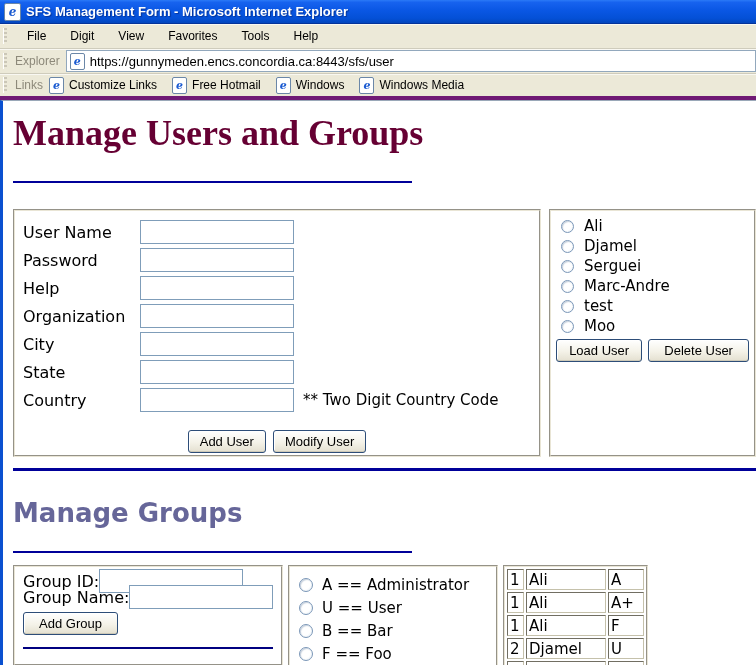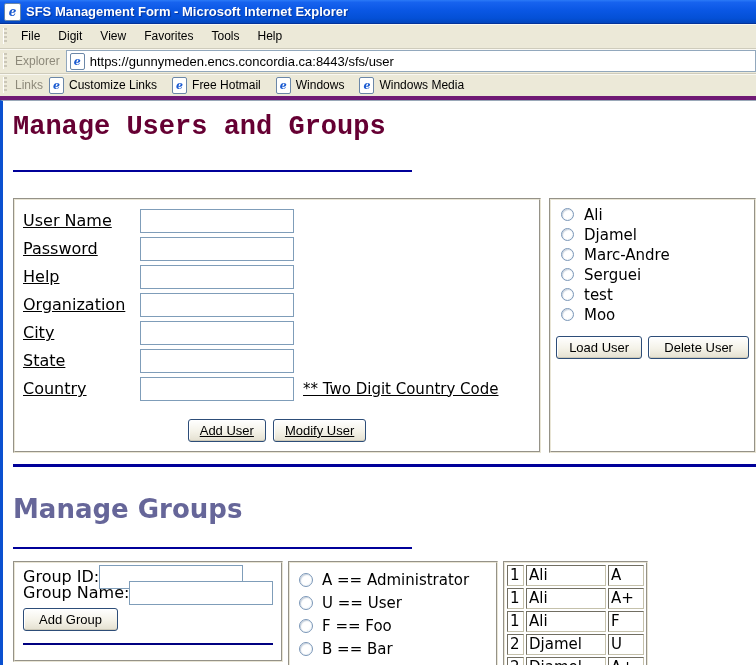--- a/index.html
+++ b/index.html
@@ -24,21 +24,21 @@
     font-family:"DejaVu Serif",serif;font-style:italic;font-weight:bold;
     color:#1a5ad1;font-size:12px;line-height:1;flex:0 0 auto;
   }
   .ie-icon.small{width:13px;height:15px;font-size:11px;}
 
   
   .toolbar{
     display:flex;align-items:center;background:#ece9d8;
     border-bottom:1px solid #cfccbc;box-shadow:inset 0 1px 0 #f9f8f2;
   }
-  .menubar{height:24px;}
+  .menubar{height:24px;gap:6px;}
   .addressbar{height:24px;}
   .linksbar{height:22px;border-bottom:4px solid #701a75;}
   .grip{
     width:3px;height:16px;margin:0 5px 0 3px;flex:0 0 auto;
     background:repeating-linear-gradient(180deg,#cbc7b8 0 2px,#ece9d8 2px 4px);
     border-left:1px solid #fff;
   }
   .menu-item{font-size:12px;color:#000;padding:3px 9px;white-space:nowrap;}
   .bar-label{font-size:12px;color:#8d897a;margin:0 6px 0 3px;white-space:nowrap;}
   .address-input{
@@ -48,35 +48,35 @@
   .address-url{font-size:13px;color:#000;white-space:nowrap;}
   .link-item{display:flex;align-items:center;gap:5px;margin-right:15px;white-space:nowrap;}
   .link-label{font-size:12px;color:#000;}
 
   
   .content{
     height:570px;background:#fff;border-left:3px solid #0a50d0;
     border-top:1px solid #9aa8b8;padding:0 0 0 10px;overflow:hidden;
     font-family:"DejaVu Sans",sans-serif;
   }
-  h1.page-h1{margin:10px 0 0 0;font-size:27px;line-height:1.25;color:#660033;
-    font-family:Liberation Mono, monospace;}
+  h1.page-h1{margin:10px 0 0 0;font-size:36px;line-height:1.25;color:#660033;
+    font-family:Liberation Serif, serif;}
   h2.page-h2{margin:27px 0 0 0;font-size:26px;line-height:1.2;color:#666699;
     font-family:"DejaVu Sans",sans-serif;}
   .hr-half{width:399px;height:2px;background:#000099;margin-top:25px;}
   .hr-half.under2{margin-top:22px;}
   .hr-full{height:3px;background:#000099;margin:11px 0 0 0;}
 
   .row1{display:flex;gap:8px;margin-top:26px;align-items:stretch;}
   .row2{display:flex;gap:5px;margin-top:12px;align-items:flex-start;}
 
   .panel{border:2px groove #e9e5d5;background:#fff;box-sizing:border-box;}
 
   
-  .user-form{width:532px;padding:7px 8px 9px 8px;text-decoration:underline;}
+  .user-form{width:532px;padding:7px 8px 2px 8px;}
   .field-row{display:flex;align-items:center;height:28px;}
   .field-label{width:117px;font-size:16px;color:#000;flex:0 0 auto;}
   .text-input{
     width:146px;height:20px;border:1px solid #7f9db9;font-size:13px;
     font-family:"Liberation Sans",sans-serif;padding:1px 3px;box-sizing:content-box;outline:none;
   }
   .country-note{margin-left:9px;font-size:15px;color:#000;white-space:nowrap;}
   .form-buttons{display:flex;justify-content:center;gap:7px;margin-top:16px;}
 
   .xpbtn{
@@ -90,21 +90,21 @@
 
   
   .user-list{width:207px;padding:5px 5px;display:flex;flex-direction:column;}
   .radio-row{display:flex;align-items:center;gap:10px;height:20px;padding-left:5px;}
   .radio{
     width:11px;height:11px;border-radius:50%;border:1px solid #7b97b8;flex:0 0 auto;
     background:radial-gradient(circle at 35% 35%,#ffffff 55%,#dde8f1);
     box-shadow:inset 1px 1px 1px rgba(30,70,120,.25);
   }
   .radio-label{font-size:15px;color:#000;white-space:nowrap;}
-  .list-buttons{display:flex;gap:6px;margin-top:11px;}
+  .list-buttons{display:flex;gap:6px;margin-top:3px;}
   .btn-load{width:89px;padding:0;}
   .btn-delete{width:104px;padding:0;}
 
   
   .group-form{width:270px;padding:6px 8px;}
   .gf-row{display:flex;align-items:center;height:16px;}
   .gf-label{font-size:16px;white-space:nowrap;flex:0 0 auto;}
   .gf-input{width:136px;}
   .btn-addgroup{width:95px;margin:7px 0 0 0;}
   .gf-hr{height:2px;background:#000080;margin:12px 0 9px 0;}
@@ -224,25 +224,25 @@
         <div class="radio-row">
           <span class="radio"></span>
           <span class="radio-label">Ali</span>
         </div>
         <div class="radio-row">
           <span class="radio"></span>
           <span class="radio-label">Djamel</span>
         </div>
         <div class="radio-row">
           <span class="radio"></span>
+          <span class="radio-label">Serguei</span>
+        </div>
+        <div class="radio-row">
+          <span class="radio"></span>
           <span class="radio-label">Marc-Andre</span>
-        </div>
-        <div class="radio-row">
-          <span class="radio"></span>
-          <span class="radio-label">Serguei</span>
         </div>
         <div class="radio-row">
           <span class="radio"></span>
           <span class="radio-label">test</span>
         </div>
         <div class="radio-row">
           <span class="radio"></span>
           <span class="radio-label">Moo</span>
         </div>
         <div class="list-buttons">
@@ -277,25 +277,25 @@
         <div class="gt-row">
           <span class="radio"></span>
           <span class="radio-label">A == Administrator</span>
         </div>
         <div class="gt-row">
           <span class="radio"></span>
           <span class="radio-label">U == User</span>
         </div>
         <div class="gt-row">
           <span class="radio"></span>
+          <span class="radio-label">B == Bar</span>
+        </div>
+        <div class="gt-row">
+          <span class="radio"></span>
           <span class="radio-label">F == Foo</span>
-        </div>
-        <div class="gt-row">
-          <span class="radio"></span>
-          <span class="radio-label">B == Bar</span>
         </div>
         <div class="gt-row">
 
           <span class="radio-label">A+ == A+ Students</span>
         </div>
 
       </div>
 
       <table class="membership">
         <tbody>

